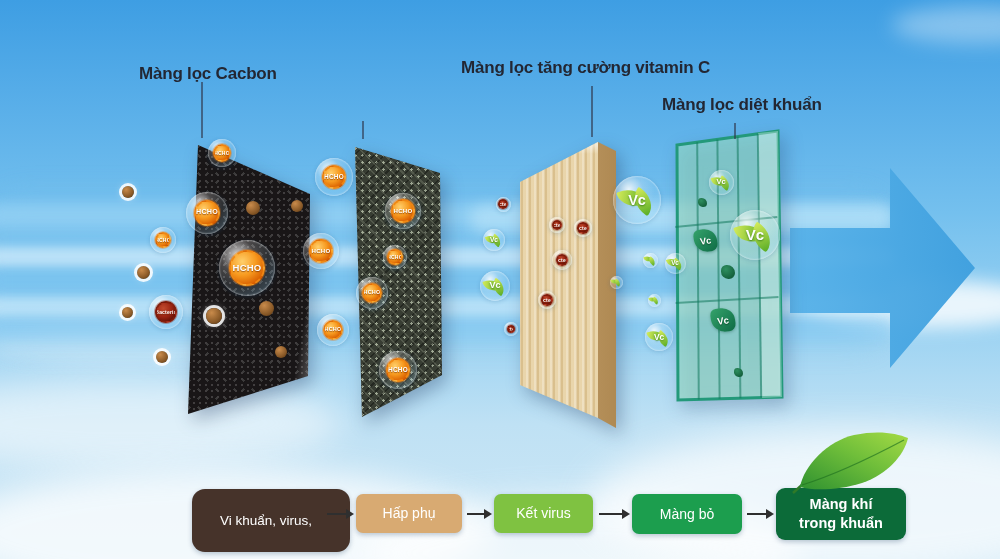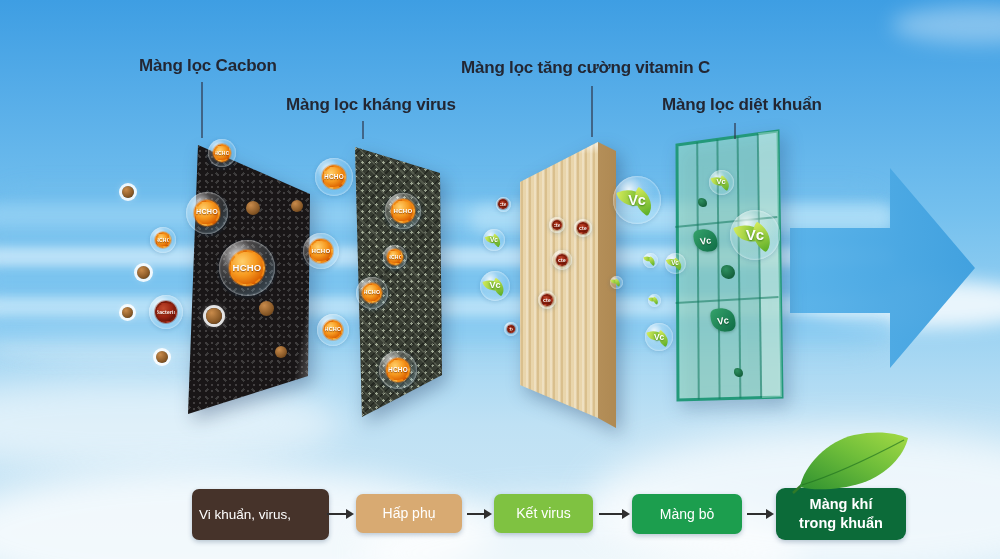--- a/index.html
+++ b/index.html
@@ -77,29 +77,29 @@
     transform:rotate(-8deg);display:flex;align-items:center;justify-content:center;color:#fff;font-weight:bold;
     text-shadow:0 1px 1px rgba(0,60,30,.7);box-shadow:0 1px 3px rgba(0,60,40,.3);}
   .greendot{background:radial-gradient(circle at 35% 30%,#2E8F5F,#14603C 75%);border-radius:40% 60% 45% 55%;}
   
   .flabel{position:absolute;color:#232733;font-size:17px;font-weight:600;letter-spacing:-.2px;white-space:nowrap;}
   .lline{position:absolute;width:1.5px;background:rgba(45,50,70,.6);}
   #ll1{left:201px;top:82px;height:56px;}
   #ll2{left:362px;top:121px;height:18px;}
   #ll3{left:591px;top:86px;height:51px;}
   #ll4{left:734px;top:123px;height:16px;}
-  #fl1{left:139px;top:56px;text-align:center;}
+  #fl1{left:139px;top:64px;text-align:center;}
   #fl2{left:286px;top:95px;}
   #fl3{left:461px;top:58px;}
   #fl4{left:662px;top:95px;}
   
   .fbox{position:absolute;color:#fff;border-radius:7px;box-shadow:0 2px 5px rgba(0,40,80,.25);
     display:flex;flex-direction:column;justify-content:center;}
   .fbox span{display:block;line-height:1.32;}
-  #fb1{left:192px;top:489px;width:130px;height:51px;padding-left:7px;font-size:13.5px;border-radius:7px;}
+  #fb1{left:192px;top:489px;width:130px;height:63px;padding-left:28px;font-size:13.5px;border-radius:13px;}
   #fb2{left:356px;top:494px;width:106px;height:39px;font-size:14px;text-align:center;}
   #fb3{left:494px;top:494px;width:99px;height:39px;font-size:14px;text-align:center;}
   #fb4{left:632px;top:494px;width:110px;height:40px;font-size:14px;text-align:center;}
   #fb5{left:776px;top:488px;width:130px;height:52px;font-size:14.5px;font-weight:bold;text-align:center;border-radius:9px;}
   .fa{position:absolute;height:2px;background:#2F2F2F;}
   .fa::after{content:'';position:absolute;right:-7px;top:-4px;border-left:8px solid #2F2F2F;
     border-top:5px solid transparent;border-bottom:5px solid transparent;}
   #fa1{left:327px;top:513px;width:20px;}
   #fa2{left:467px;top:513px;width:18px;}
   #fa3{left:599px;top:513px;width:24px;}
@@ -314,21 +314,20 @@
       <div class="particle greendot" style="left: 697.5px; top: 197.5px; width: 9px; height: 9px;"></div>
       <div class="particle greendot" style="left: 721px; top: 265px; width: 14px; height: 14px;"></div>
       <div class="particle greendot" style="left: 733.5px; top: 367.5px; width: 9px; height: 9px;"></div>
     </div>
 
   <div class="lline" id="ll1"></div>
   <div class="lline" id="ll2"></div>
   <div class="lline" id="ll3"></div>
   <div class="lline" id="ll4"></div>
   <div class="flabel" id="fl1">Màng lọc Cacbon</div>
-  <div class="flabel" id="fl2">Màng lọc kháng virus</div>
   <div class="flabel" id="fl4">Màng lọc diệt khuẩn</div>
   <div class="flabel" id="fl3">Màng lọc tăng cường vitamin C</div>
 
   <div class="fbox" id="fb1" style="background-color: rgb(70, 51, 42);">
     <span>Vi khuẩn, virus,</span>
   </div>
   <div class="fa" id="fa1"></div>
   <div class="fbox" id="fb2" style="background-color: rgb(216, 170, 114);">
     <span>Hấp phụ</span>
   </div>

